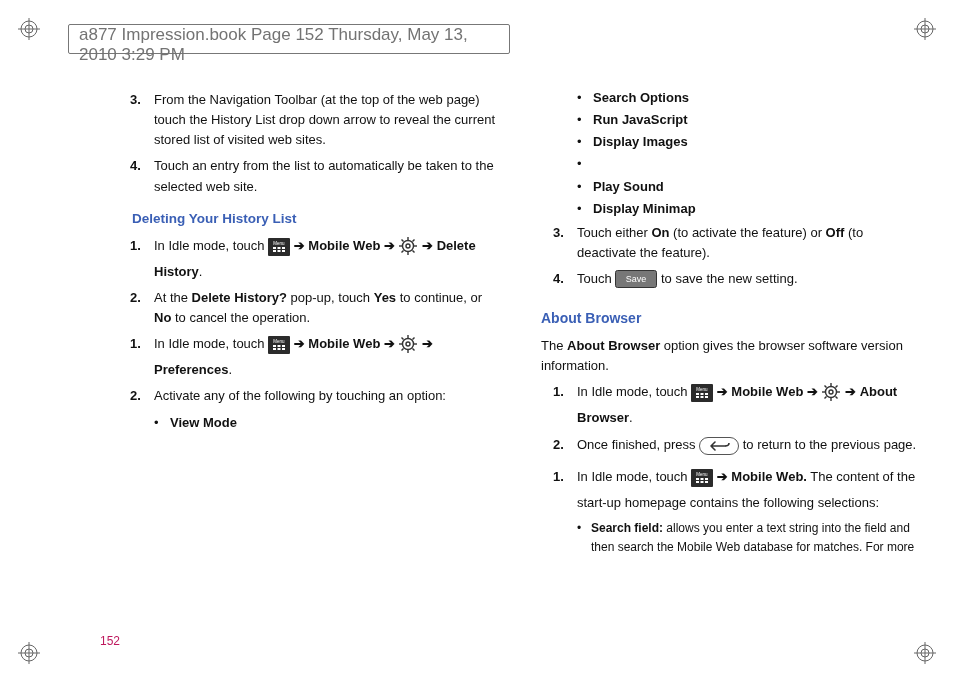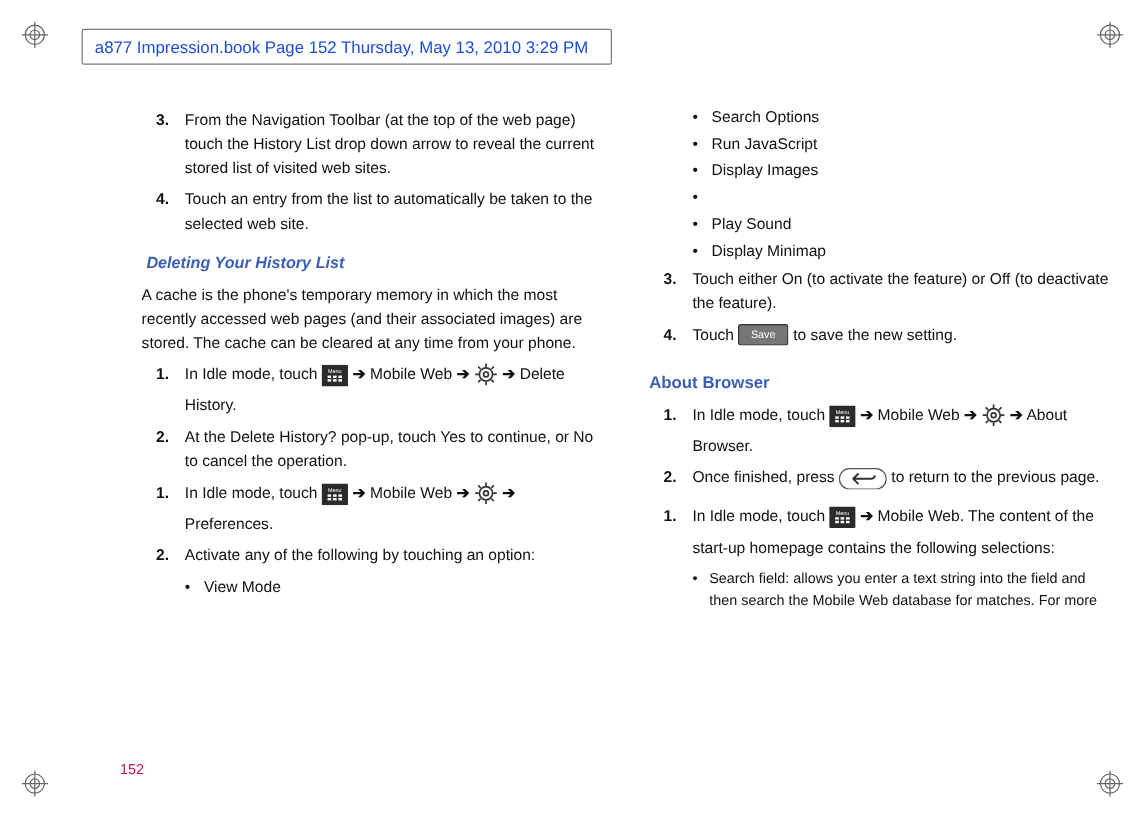--- a/index.html
+++ b/index.html
@@ -3,38 +3,38 @@
 <meta charset="utf-8">
 <style>
   html,body{margin:0;padding:0;background:#fff;font-family:Arial,Helvetica,sans-serif;color:#222}
   .page{position:relative;width:954px;height:682px;overflow:hidden}
   .crop{position:absolute;width:22px;height:22px}
   .crop svg{display:block}
   .crop.tl{top:18px;left:18px}
   .crop.tr{top:18px;right:18px}
   .crop.bl{bottom:18px;left:18px}
   .crop.br{bottom:18px;right:18px}
-  .header-box{position:absolute;top:24px;left:68px;width:420px;height:28px;border:1px solid #777;border-radius:2px;display:flex;align-items:center;padding:0 10px;font-size:14px;color:#1d4ed8}
+  .header-box{position:absolute;top:24px;left:68px;width:420px;height:28px;border:1px solid #777;border-radius:2px;display:flex;align-items:flex-start;padding:0 10px;font-size:17px;color:#737373}
   .cols{position:absolute;top:86px;left:118px;right:30px;bottom:40px;display:flex;gap:40px;font-size:13px;color:#111;line-height:1.55}
   .col{flex:1}
   .num-item{display:flex;margin:4px 0 6px 12px}
   .num-item .n{font-weight:bold;width:24px;flex:none}
   .num-item .t{flex:1}
   .bullet-item{display:flex;margin:2px 0 2px 36px}
   .bullet-item .dot{width:16px;flex:none}
-  .h-blue-ital{color:#3a5fb5;font-weight:bold;font-style:italic;font-size:13.5px;margin:12px 0 6px 4px}
+  .h-blue-ital{color:#3a5fb5;font-weight:bold;font-size:13.5px;margin:12px 0 6px 14px}
   .h-blue{color:#3a5fb5;font-weight:bold;font-size:14px;margin:14px 0 6px 0}
   .para{margin:4px 0 6px 0}
   .indent{margin-left:0}
   .icon-menu{display:inline-block;vertical-align:-6px}
   .icon-gear{display:inline-block;vertical-align:-6px}
   .icon-btn{display:inline-block;vertical-align:-5px}
   .icon-back{display:inline-block;vertical-align:-6px}
   .arrow{font-weight:bold}
-  .b{font-weight:normal}
+  .b{font-weight:bold}
   .pagenum{position:absolute;left:100px;top:634px;font-size:12px;color:#be185d}
   .sub-bullet{display:flex;margin:2px 0 2px 36px;font-size:12px}
   .sub-bullet .dot{width:14px;flex:none}
 </style>
 </head>
 <body>
 <div class="page">
 
 <div class="crop tl">
   <svg width="22" height="22">
@@ -79,21 +79,20 @@
     <div class="num-item">
       <div class="n">3.</div>
       <div class="t">From the Navigation Toolbar (at the top of the web page) touch the History List drop down arrow to reveal the current stored list of visited web sites.</div>
     </div>
     <div class="num-item">
       <div class="n">4.</div>
       <div class="t">Touch an entry from the list to automatically be taken to the selected web site.</div>
     </div>
 
     <div class="h-blue-ital">Deleting Your History List</div>
-    <div class="para indent">A cache is the phone's temporary memory in which the most recently accessed web pages (and their associated images) are stored. The cache can be cleared at any time from your phone.</div>
 
     <div class="num-item">
       <div class="n">1.</div>
       <div class="t">
         <span>In Idle mode, touch </span>
         <span class="icon-menu">
           <svg width="22" height="18">
                 <rect x="0" y="0" width="22" height="18" rx="1" fill="#2b2b2b"></rect>
                 <text x="11" y="7" text-anchor="middle" font-size="4.5" fill="#fff">Menu</text>
                 <rect x="5" y="9" width="3" height="2" fill="#fff"></rect>
@@ -225,20 +224,23 @@
           <svg width="42" height="18">
                 <rect x="0.5" y="0.5" width="41" height="17" rx="2" fill="#777" stroke="#333"></rect>
                 <text x="21" y="12" text-anchor="middle" font-size="9" fill="#fff">Save</text>
               </svg>
         </span>
         <span> to save the new setting.</span>
       </div>
     </div>
 
     <div class="h-blue">About Browser</div>
+    <div class="para">
+      <span>The </span><span class="b">About Browser</span><span> option gives the browser software version information.</span>
+    </div>
 
     <div class="num-item">
       <div class="n">1.</div>
       <div class="t">
         <span>In Idle mode, touch </span>
         <span class="icon-menu">
           <svg width="22" height="18">
                 <rect x="0" y="0" width="22" height="18" rx="1" fill="#2b2b2b"></rect>
                 <text x="11" y="7" text-anchor="middle" font-size="4.5" fill="#fff">Menu</text>
                 <rect x="5" y="9" width="3" height="2" fill="#fff"></rect>

